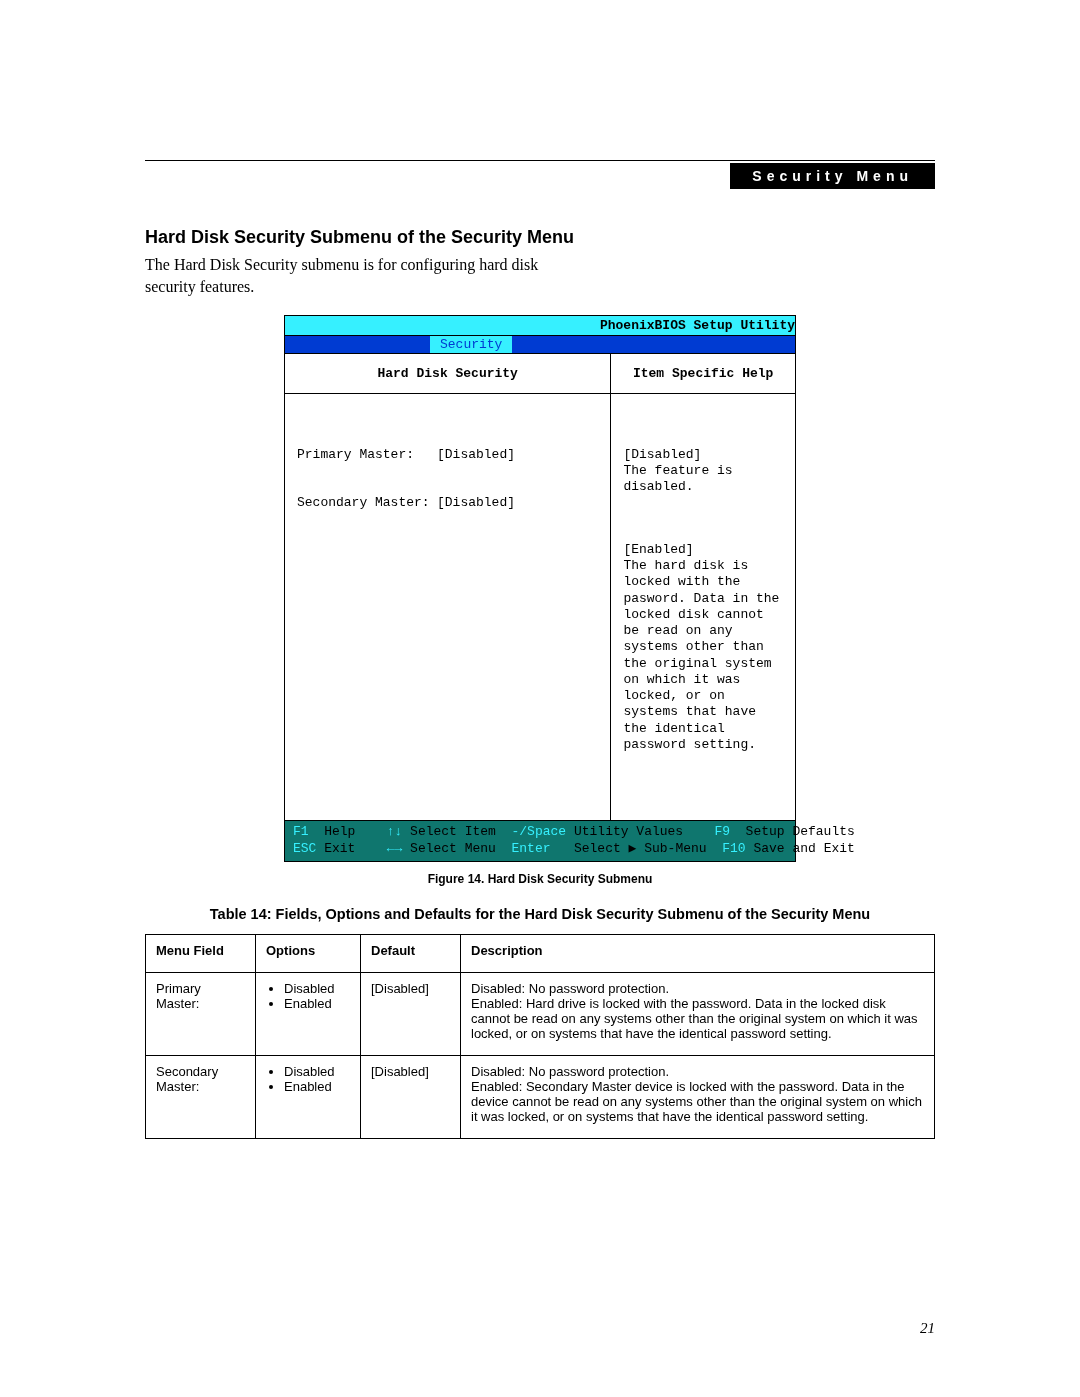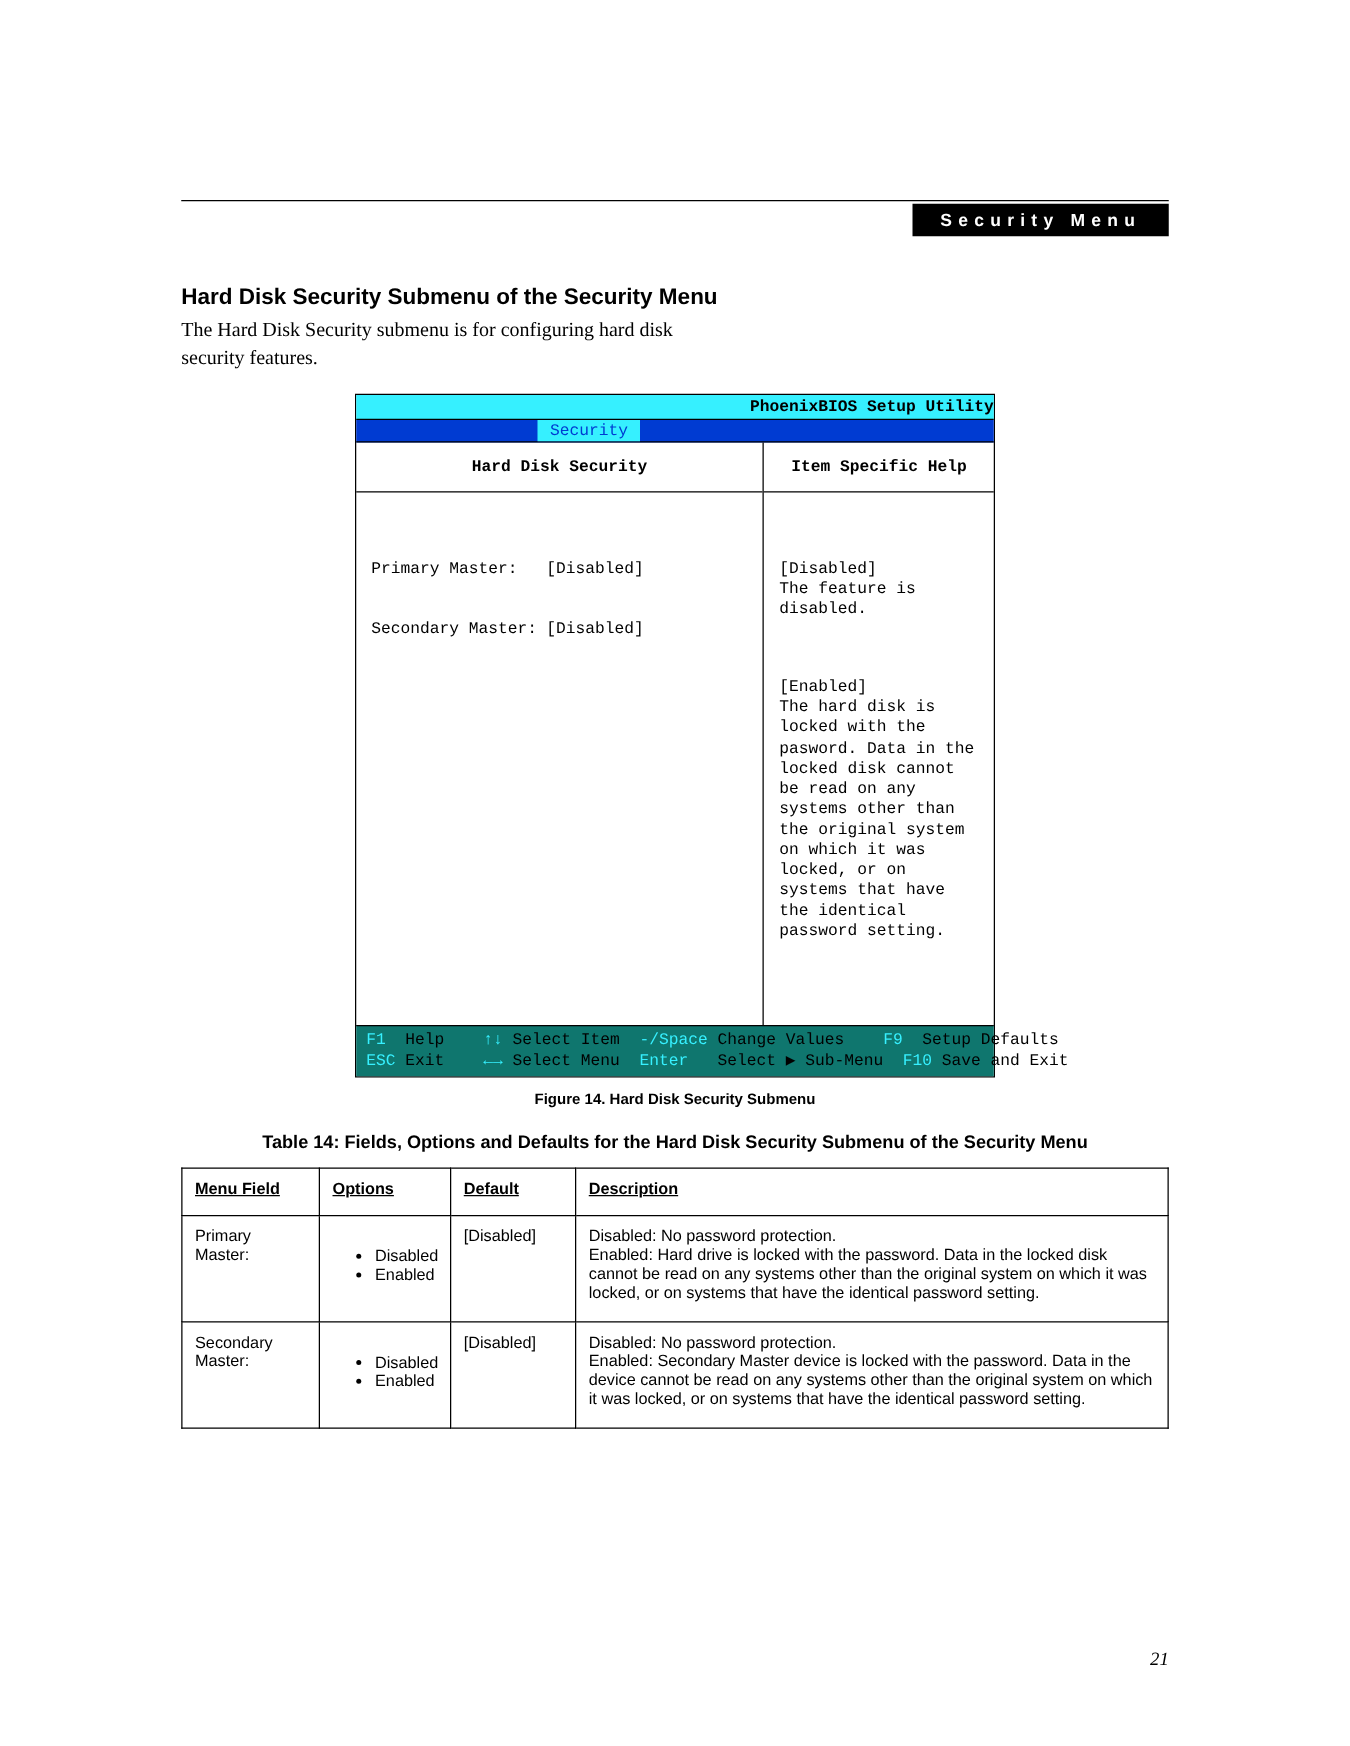--- a/index.html
+++ b/index.html
@@ -141,29 +141,28 @@
   }
   table.spec th, table.spec td {
     border: 1px solid #000;
     vertical-align: top;
     padding: 8px 10px 14px 10px;
     text-align: left;
   }
   table.spec th {
     font-weight: bold;
     background: #fff;
-    text-decoration: underline;
   }
   .col-menu    { width: 110px; }
   .col-options { width: 105px; }
   .col-default { width: 100px; }
   .col-desc    { }
   ul.opts {
     list-style: disc;
-    margin: 16px;
+    margin: 0;
     padding-left: 18px;
   }
   ul.opts li { margin: 0; }
 
   .page-number {
     position: absolute;
     bottom: 60px;
     right: 145px;
     font-style: italic;
     font-family: Georgia, "Times New Roman", serif;
@@ -212,21 +211,21 @@
           <p>[Enabled]
 The hard disk is locked with the pasword. Data in the locked disk cannot be read on any systems other than the original system on which it was locked, or on systems that have the identical password setting.</p>
         </div>
       </div>
     </div>
 
     <div class="bios-footer">
       <div class="frow">
         <span class="cell"><span class="fk">F1</span>  <span class="bk">Help</span>    </span>
         <span class="cell"><span class="fk">↑↓</span> <span class="bk">Select Item</span>  </span>
-        <span class="cell"><span class="fk">-/Space</span> <span class="bk">Change Values</span>    </span>
+        <span class="cell"><span class="fk">-/Space</span> <span class="bk">Utility Values</span>    </span>
         <span class="cell"><span class="fk">F9</span>  <span class="bk">Setup Defaults</span></span>
       </div>
       <div class="frow">
         <span class="cell"><span class="fk">ESC</span> <span class="bk">Exit</span>    </span>
         <span class="cell"><span class="fk">←→</span> <span class="bk">Select Menu</span>  </span>
         <span class="cell"><span class="fk">Enter</span>   <span class="bk">Select ▶ Sub-Menu</span>  </span>
         <span class="cell"><span class="fk">F10</span> <span class="bk">Save and Exit</span></span>
       </div>
     </div>
   </div>

